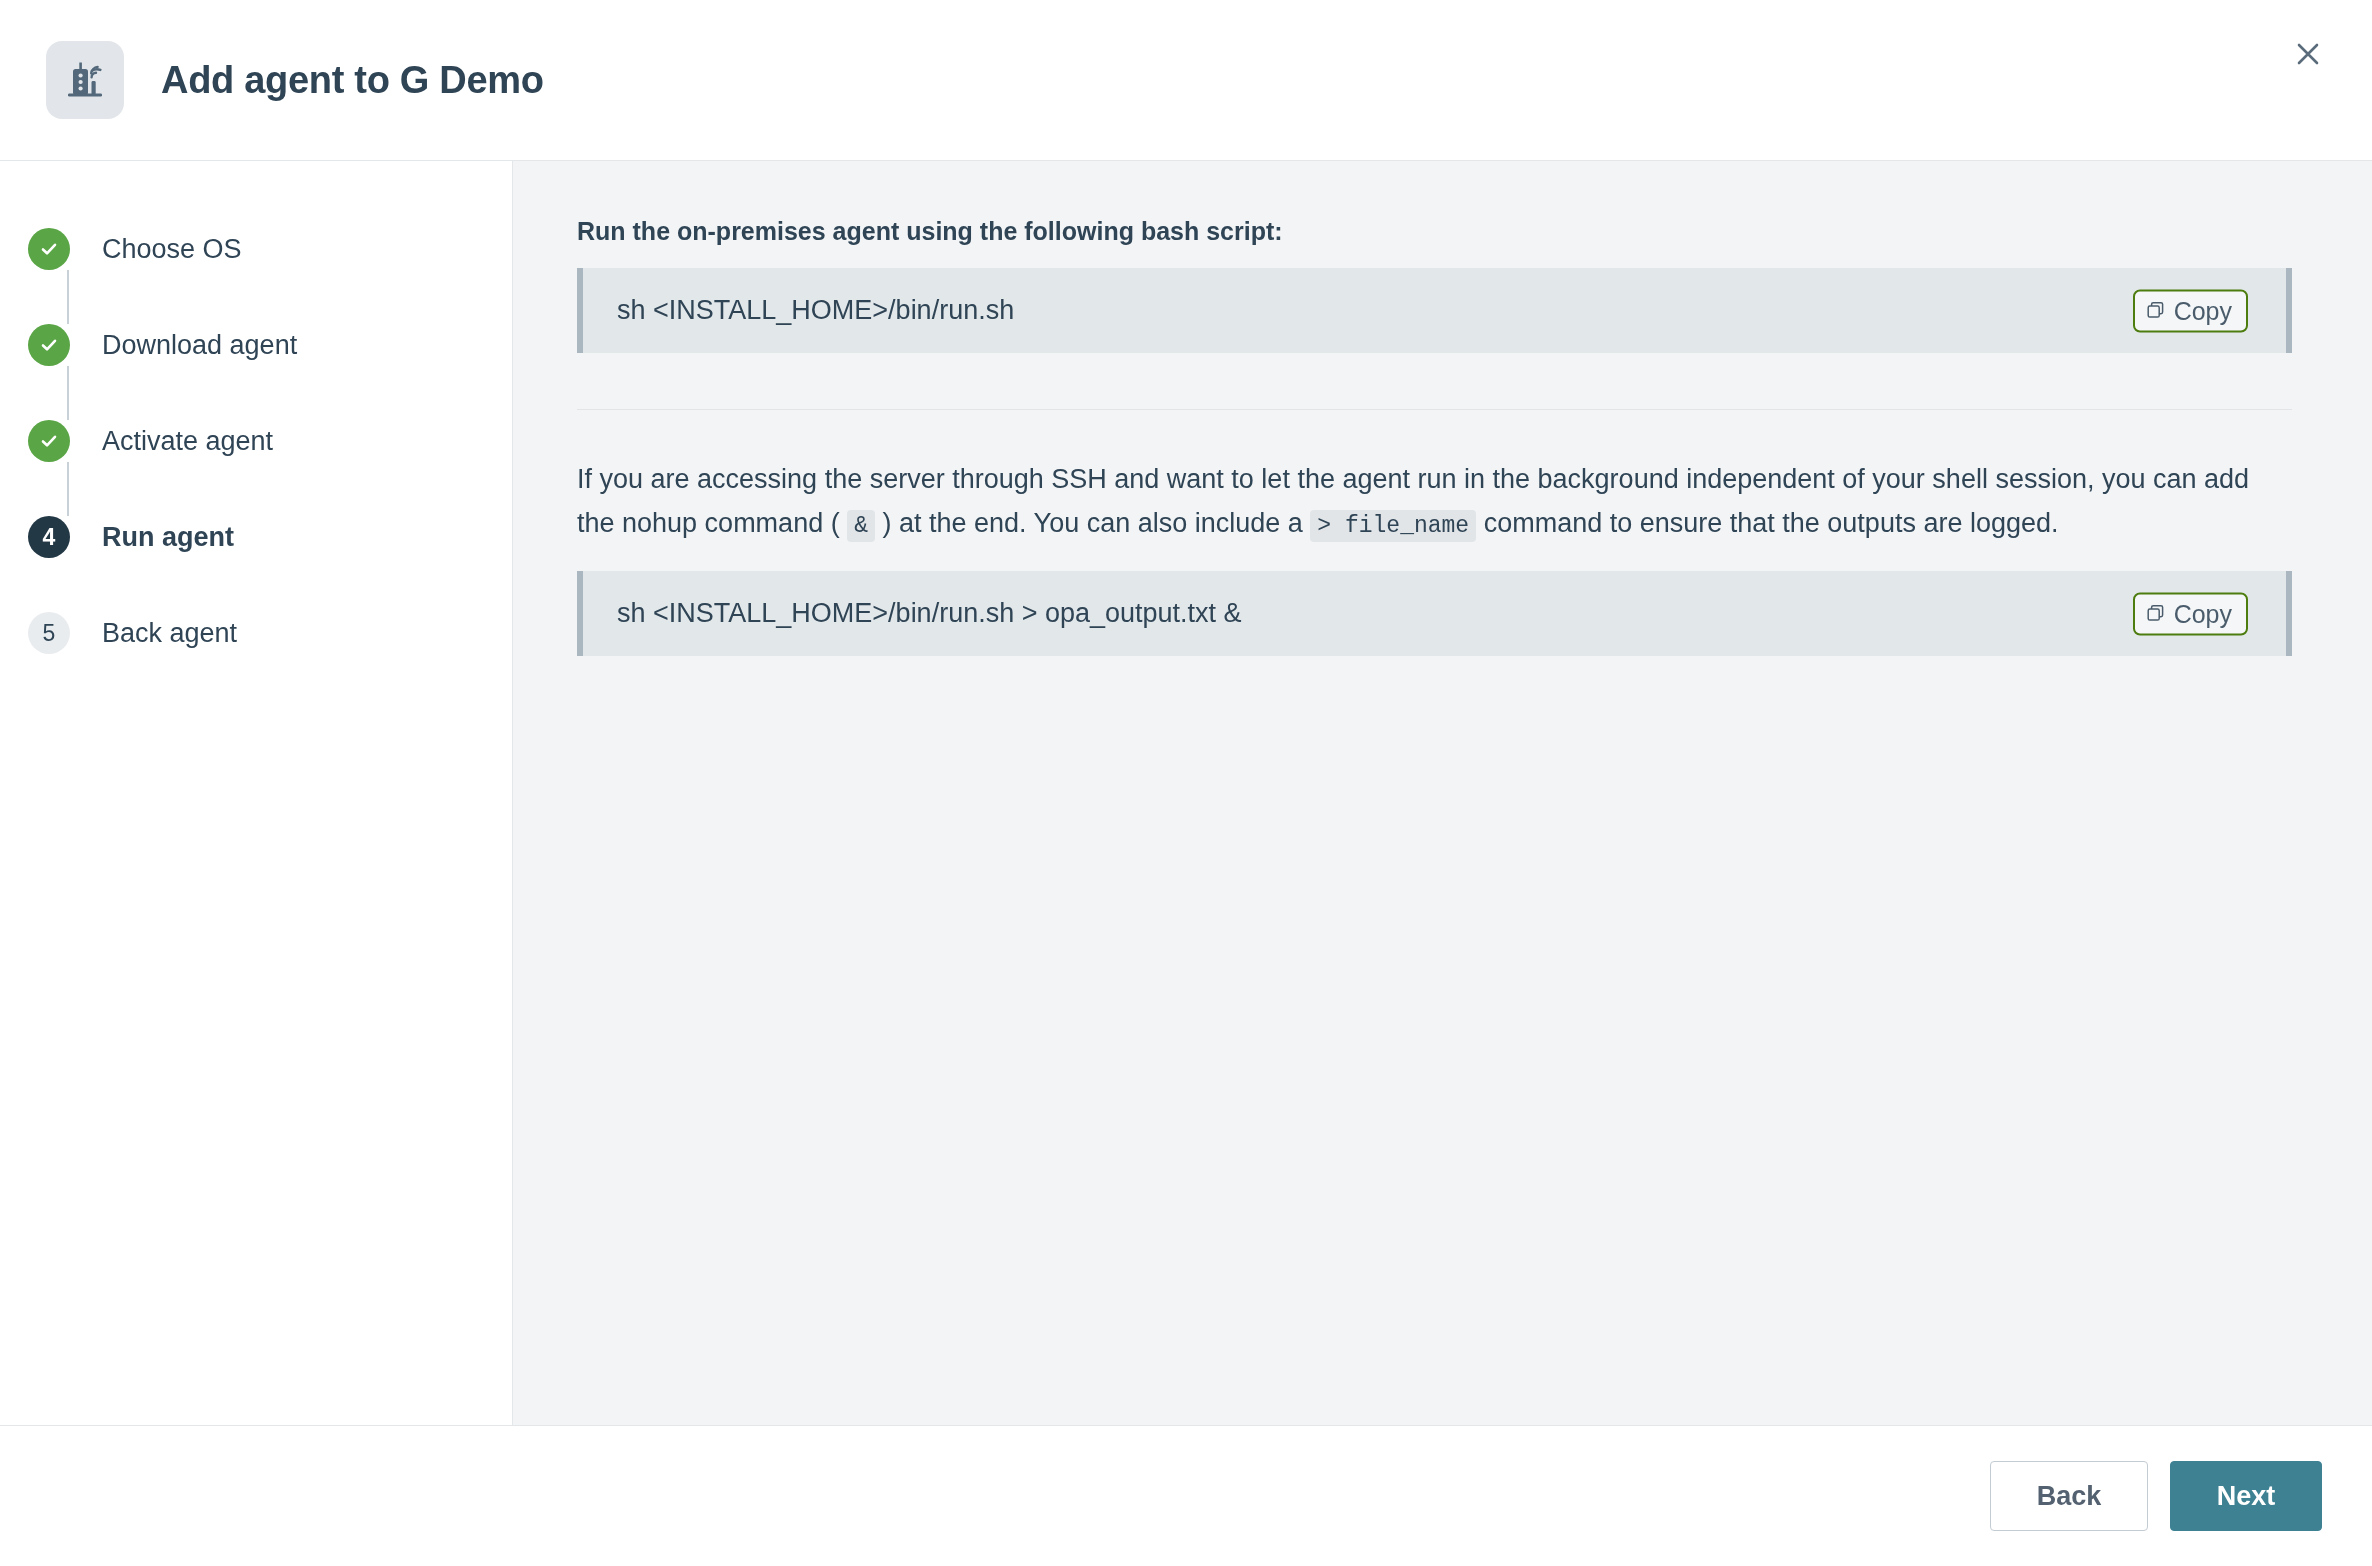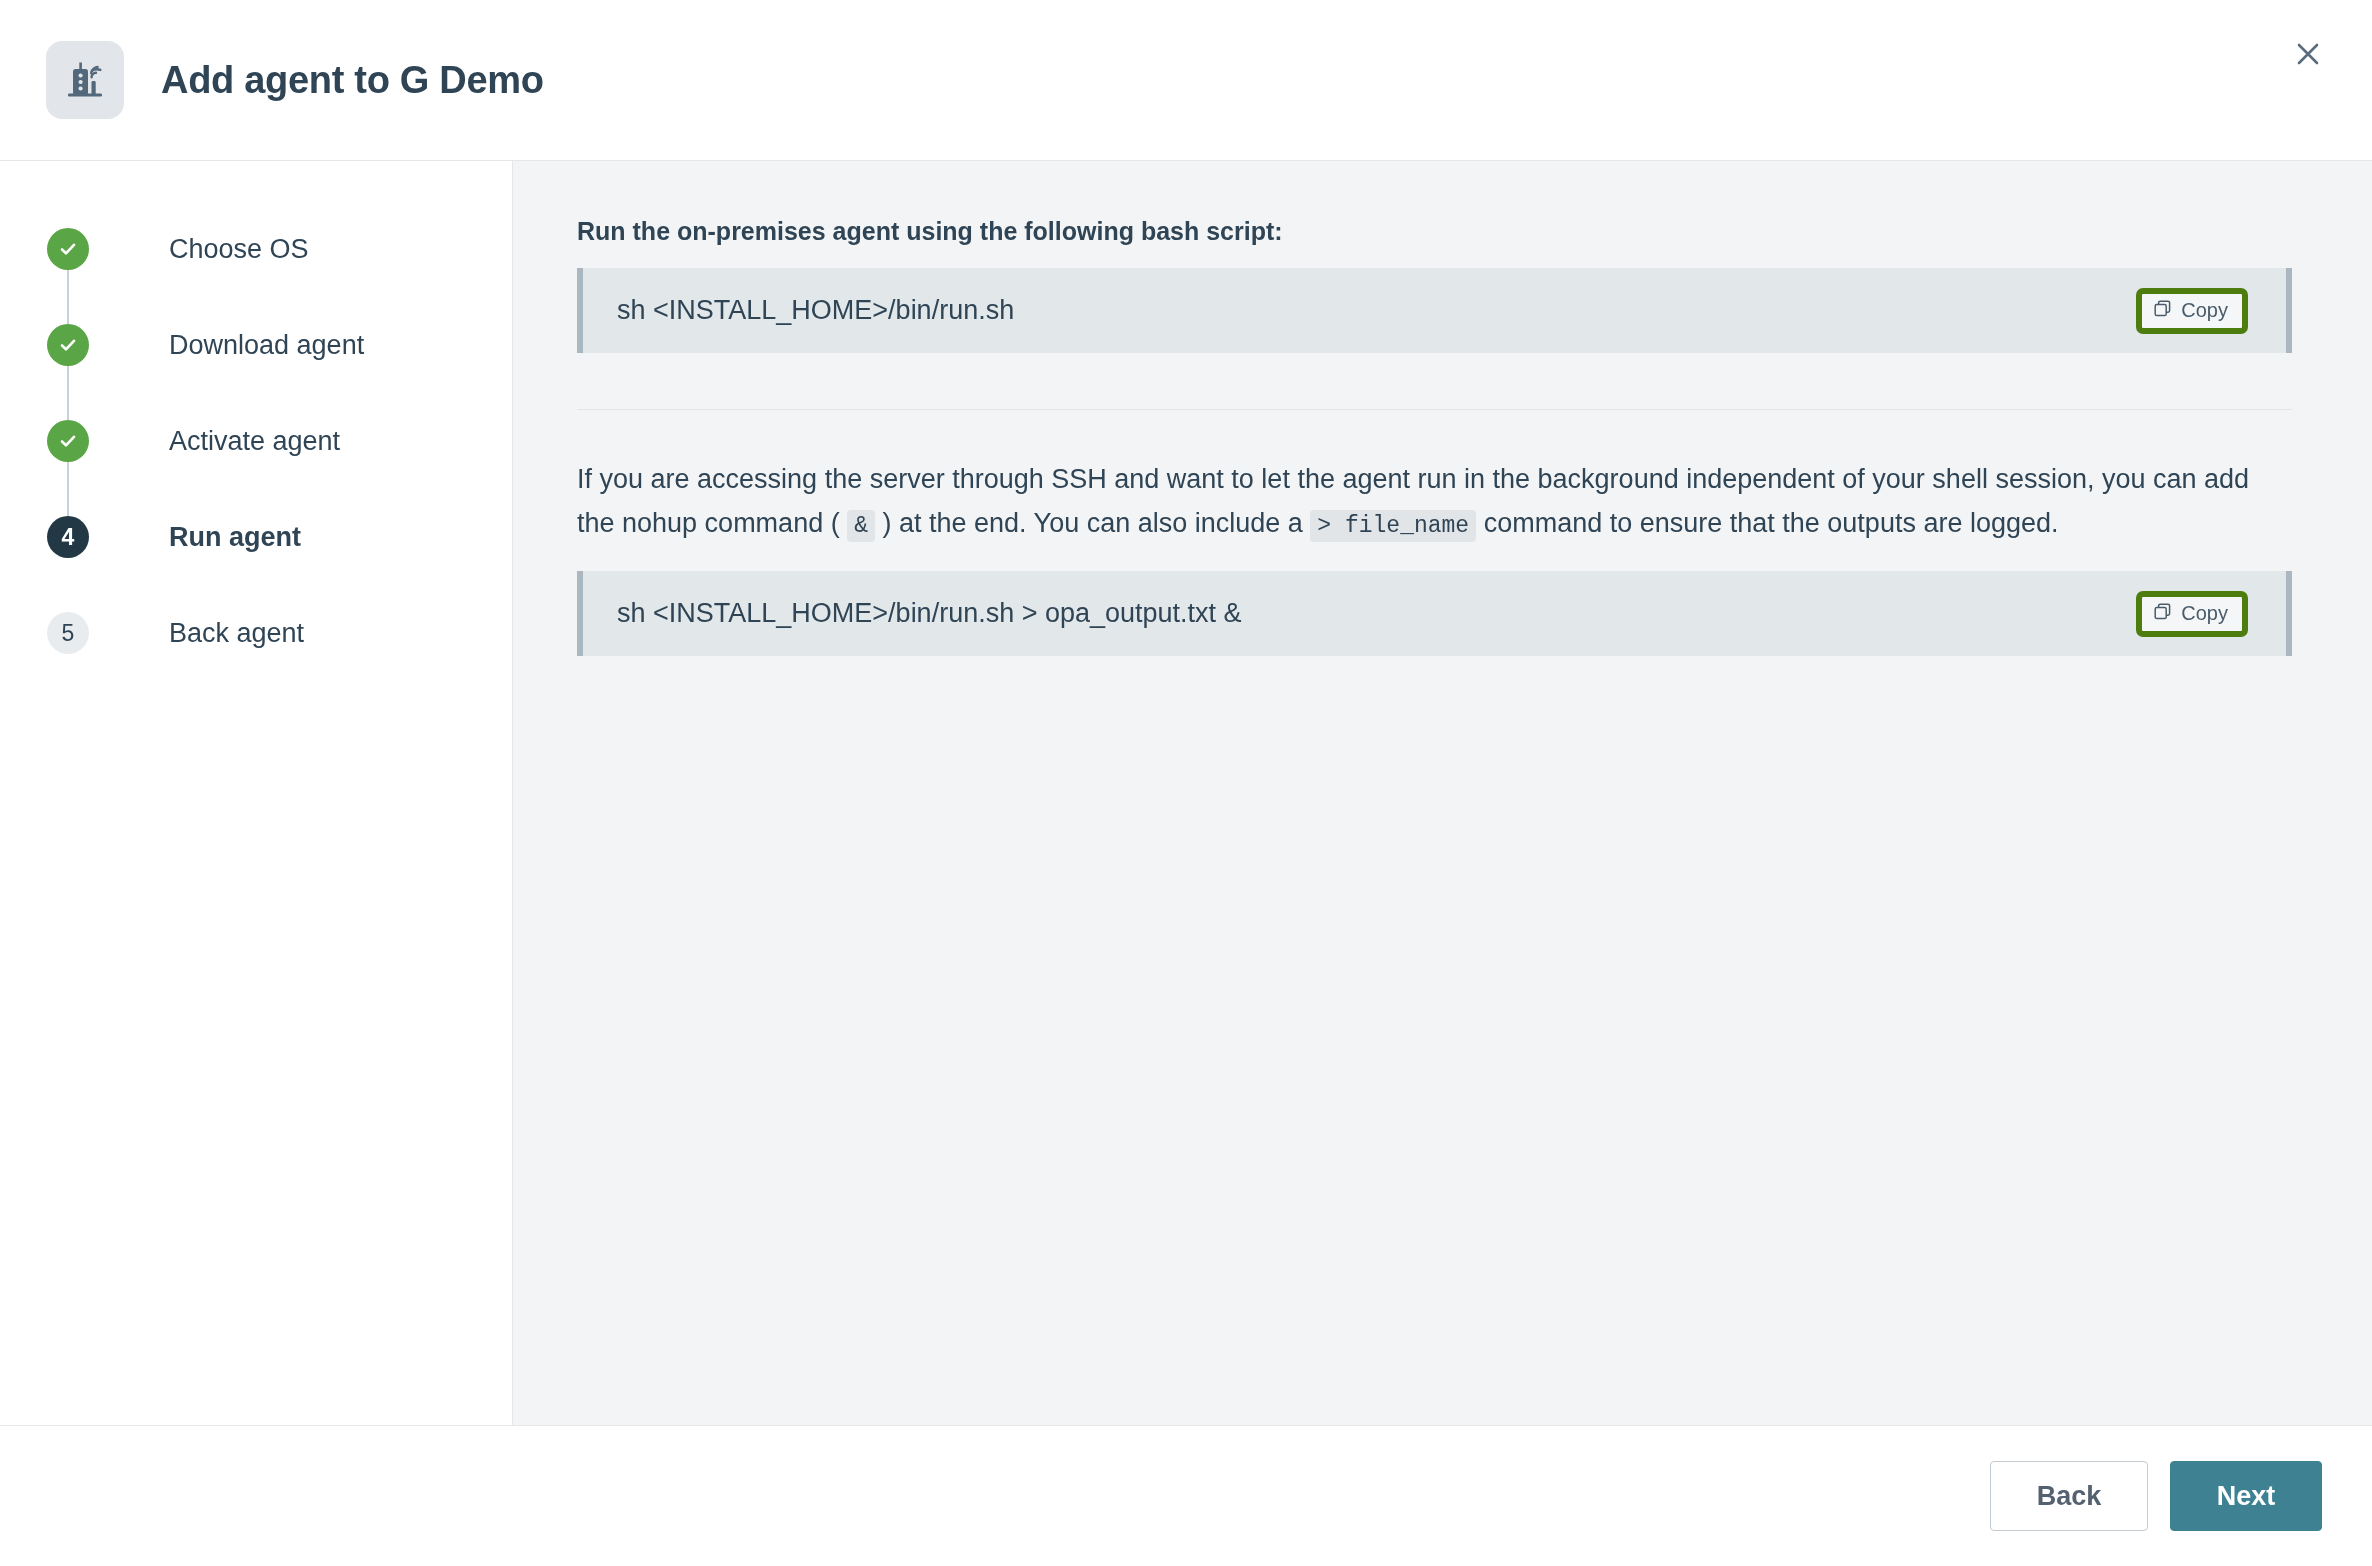--- a/index.html
+++ b/index.html
@@ -81,24 +81,23 @@
     border-right: 1px solid #e4e7ea;
     padding-top: 40px;
   }
 
   .steps { position: relative; }
 
   .step {
     display: flex;
     align-items: center;
     height: 96px;
-    padding-left: 47px;
+    padding-left: 28px;
     position: relative;
     cursor: pointer;
-    gap: 48px;
   }
 
   .step-marker {
     width: 42px;
     height: 42px;
     border-radius: 50%;
     flex: 0 0 42px;
     display: flex;
     align-items: center;
     justify-content: center;
@@ -164,24 +163,24 @@
 
   .copy-btn {
     position: absolute;
     right: 38px;
     top: 50%;
     transform: translateY(-50%);
     display: flex;
     align-items: center;
     gap: 9px;
     background: #f4f6f7;
-    border: 6px solid #4d7c0f;
+    border: 2px solid #4d7c0f;
     border-radius: 7px;
     padding: 5px 14px 5px 11px;
-    font-size: 20px;
+    font-size: 25px;
     color: #4a5c6b;
     cursor: pointer;
     font-family: "Liberation Sans", sans-serif;
   }
 
   .divider {
     height: 1px;
     background: #e2e5e8;
     margin: 56px 0 48px 0;
   }

